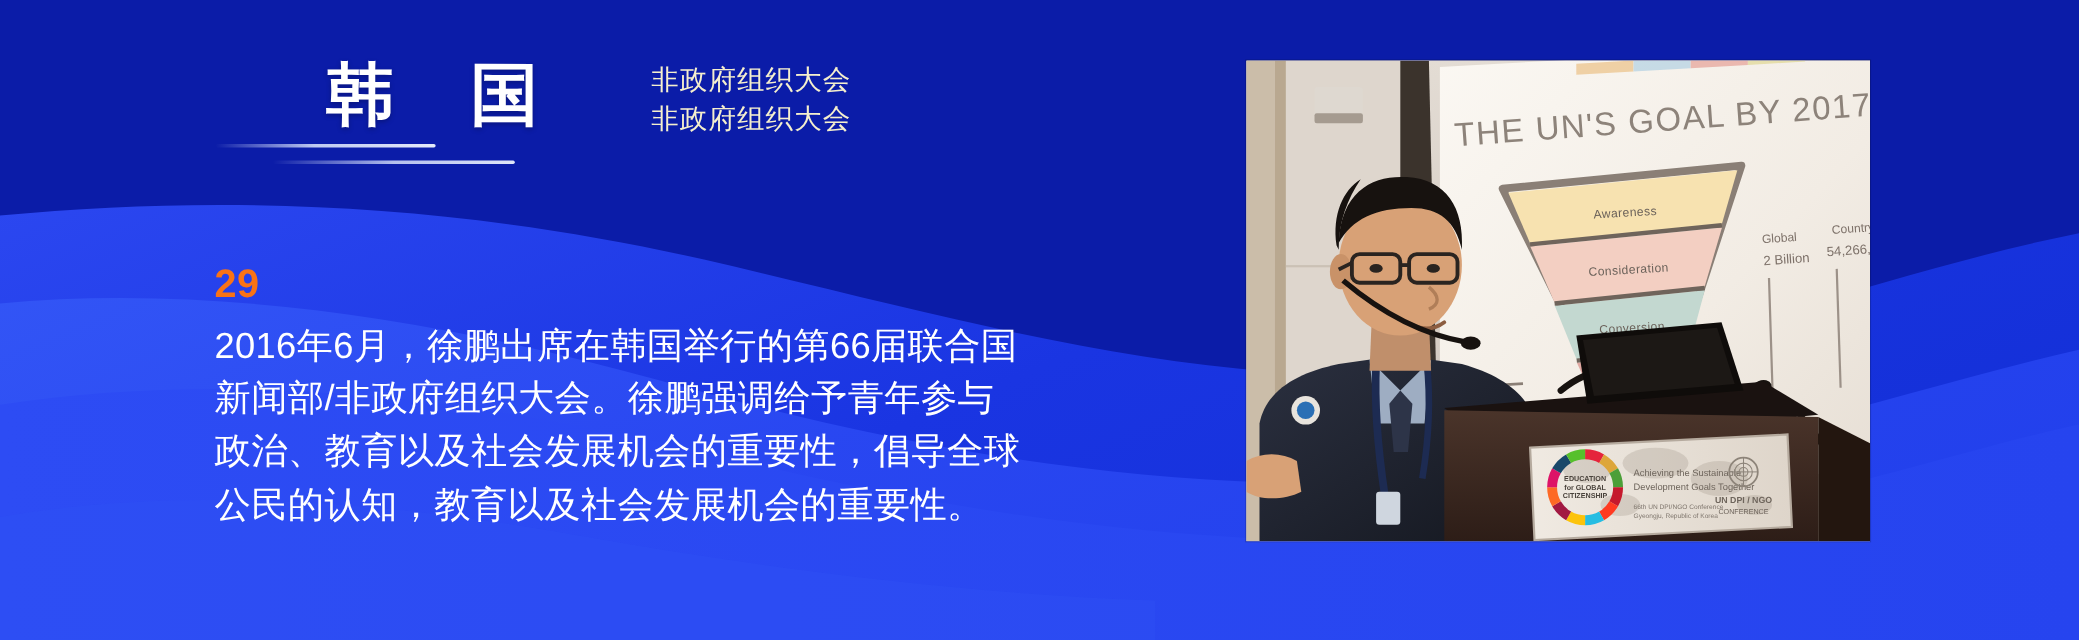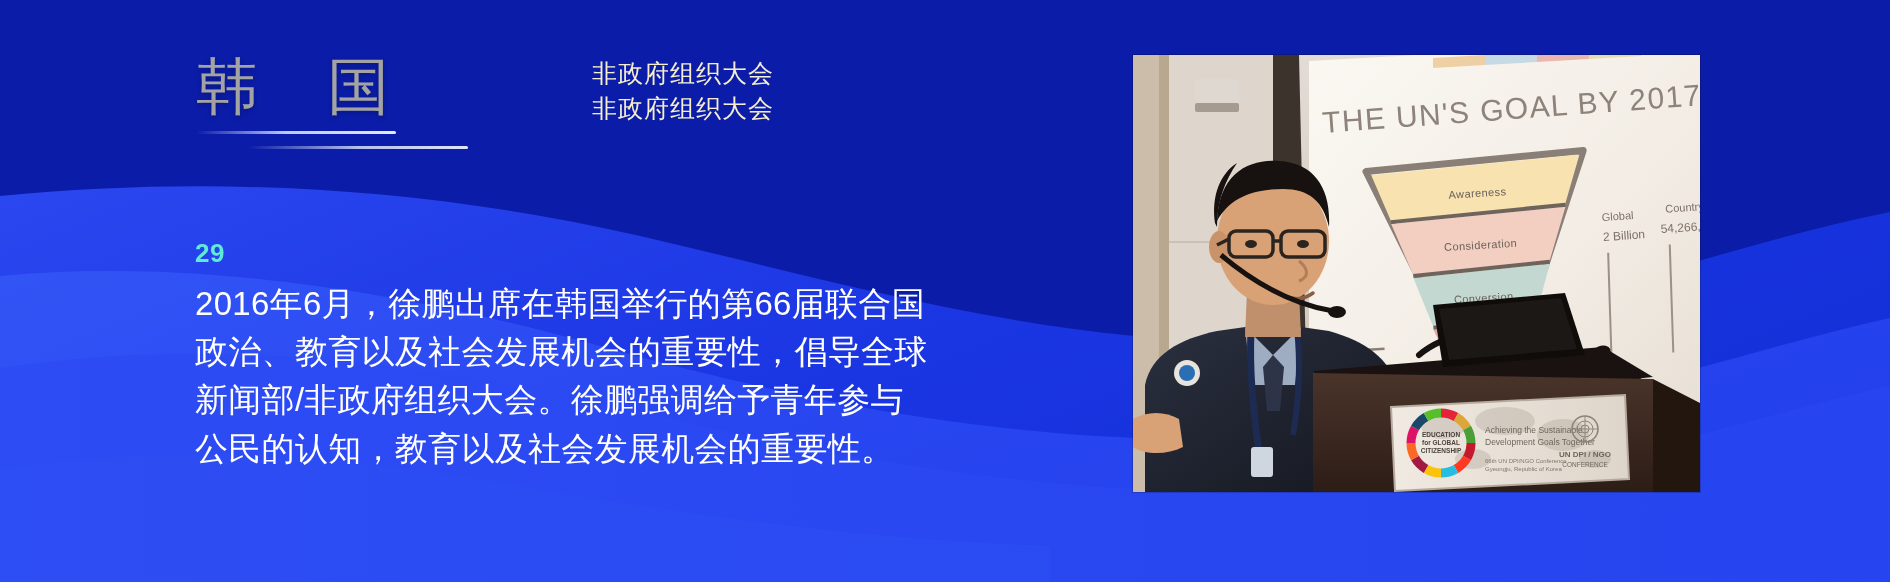--- a/index.html
+++ b/index.html
@@ -25,27 +25,28 @@
   
   .heading-block{
     position:absolute;
     left:196px;
     top:54px;
     width:420px;
     z-index:5;
   }
   .country-title{
     font-size:62px;
-    font-weight:normal;
-    color:#a3a3a3;
+    font-weight:bold;
+    color:#ffffff;
     letter-spacing:26px;
     line-height:1.05;
     margin:0;
     white-space:nowrap;
     text-shadow:0 2px 5px rgba(0,0,0,.25);
+    text-align:center;
   }
   .title-rules{
     position:relative;
     height:26px;
     margin-top:8px;
   }
   .rule{
     position:absolute;
     height:3px;
     border-radius:2px;
@@ -76,22 +77,22 @@
   }
   
   .body-block{
     position:absolute;
     left:195px;
     top:240px;
     z-index:5;
     width:830px;
   }
   .item-number{
-    color:#5eead4;
-    font-size:26px;
+    color:#f97316;
+    font-size:36px;
     font-weight:bold;
     line-height:1;
     margin:0 0 14px 0;
     letter-spacing:.5px;
   }
   .paragraph{
     margin:0;
     color:#ffffff;
     font-size:33px;
     line-height:1.46;
@@ -171,22 +172,22 @@
 
   <div class="slogan">
     <div>非政府组织大会</div>
     <div>非政府组织大会</div>
   </div>
 
   <div class="body-block">
     <div class="item-number">29</div>
     <div class="paragraph">
       <span class="ln i1">2016年6月，徐鹏出席在韩国举行的第66届联合国</span>
+      <span class="ln i2">新闻部/非政府组织大会。徐鹏强调给予青年参与</span>
       <span class="ln i3">政治、教育以及社会发展机会的重要性，倡导全球</span>
-      <span class="ln i2">新闻部/非政府组织大会。徐鹏强调给予青年参与</span>
       <span class="ln i4">公民的认知，教育以及社会发展机会的重要性。</span>
     </div>
   </div>
 
   <div class="photo">
     <svg viewBox="0 0 567 437" preserveAspectRatio="none" aria-hidden="true">
       <defs>
         <linearGradient id="wallG" x1="0" y1="0" x2="0" y2="1">
           <stop offset="0%" stop-color="#e3dcd4"></stop>
           <stop offset="55%" stop-color="#d6cdc4"></stop>

